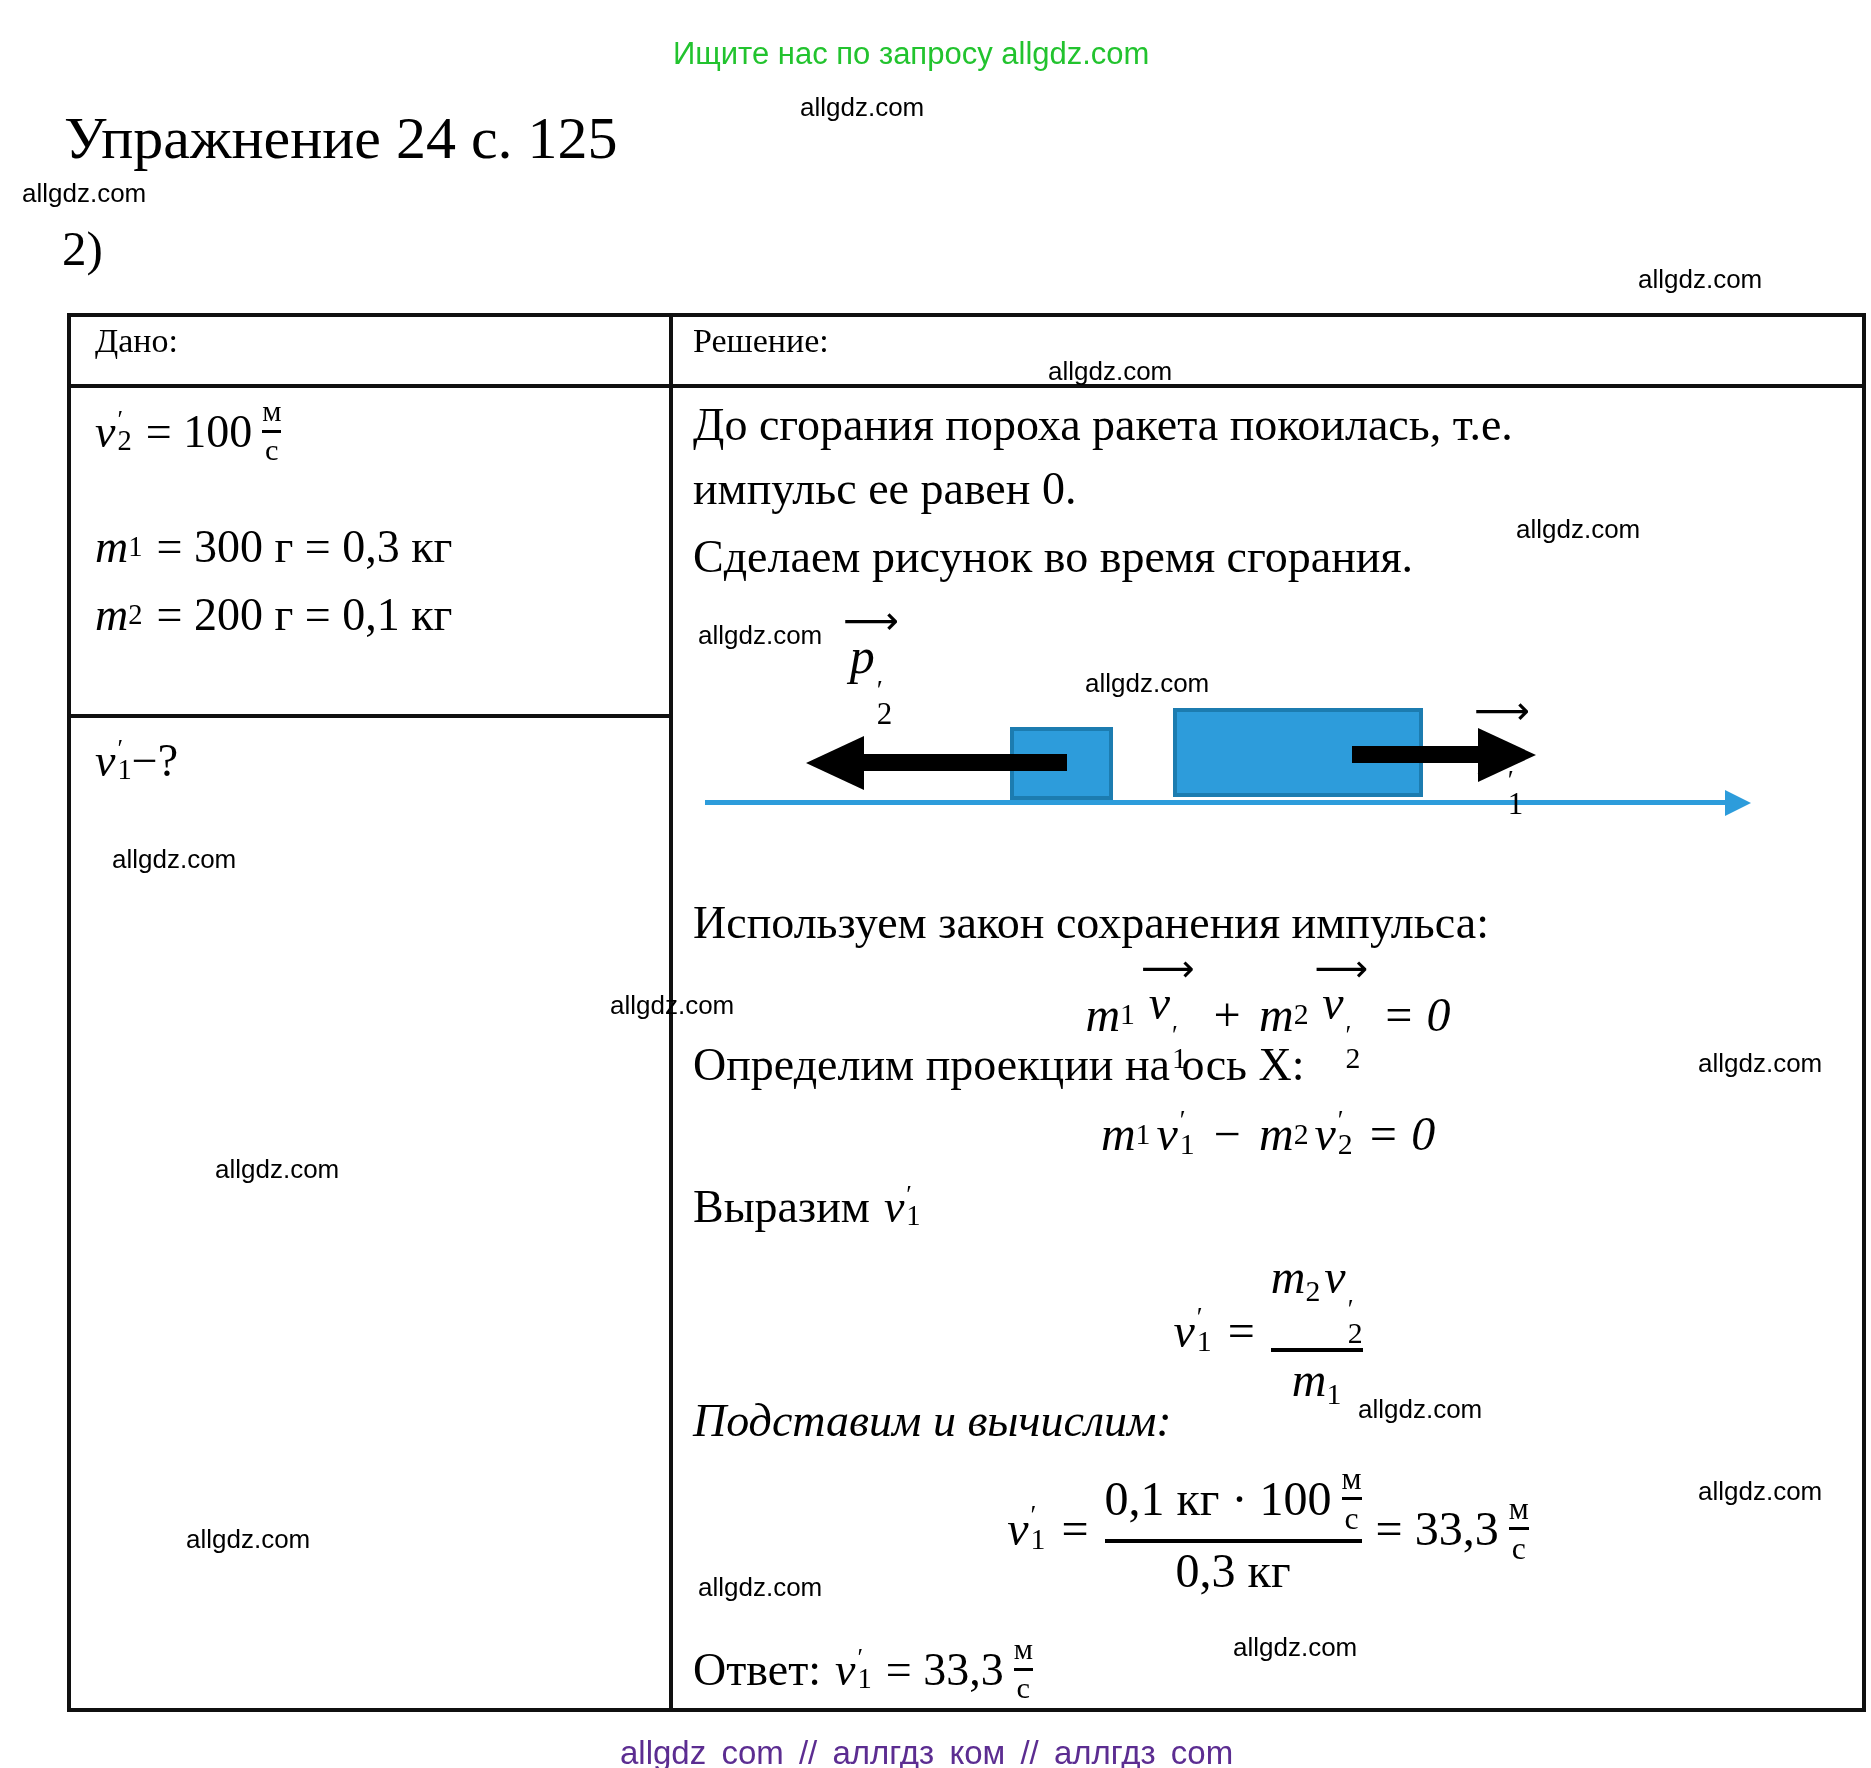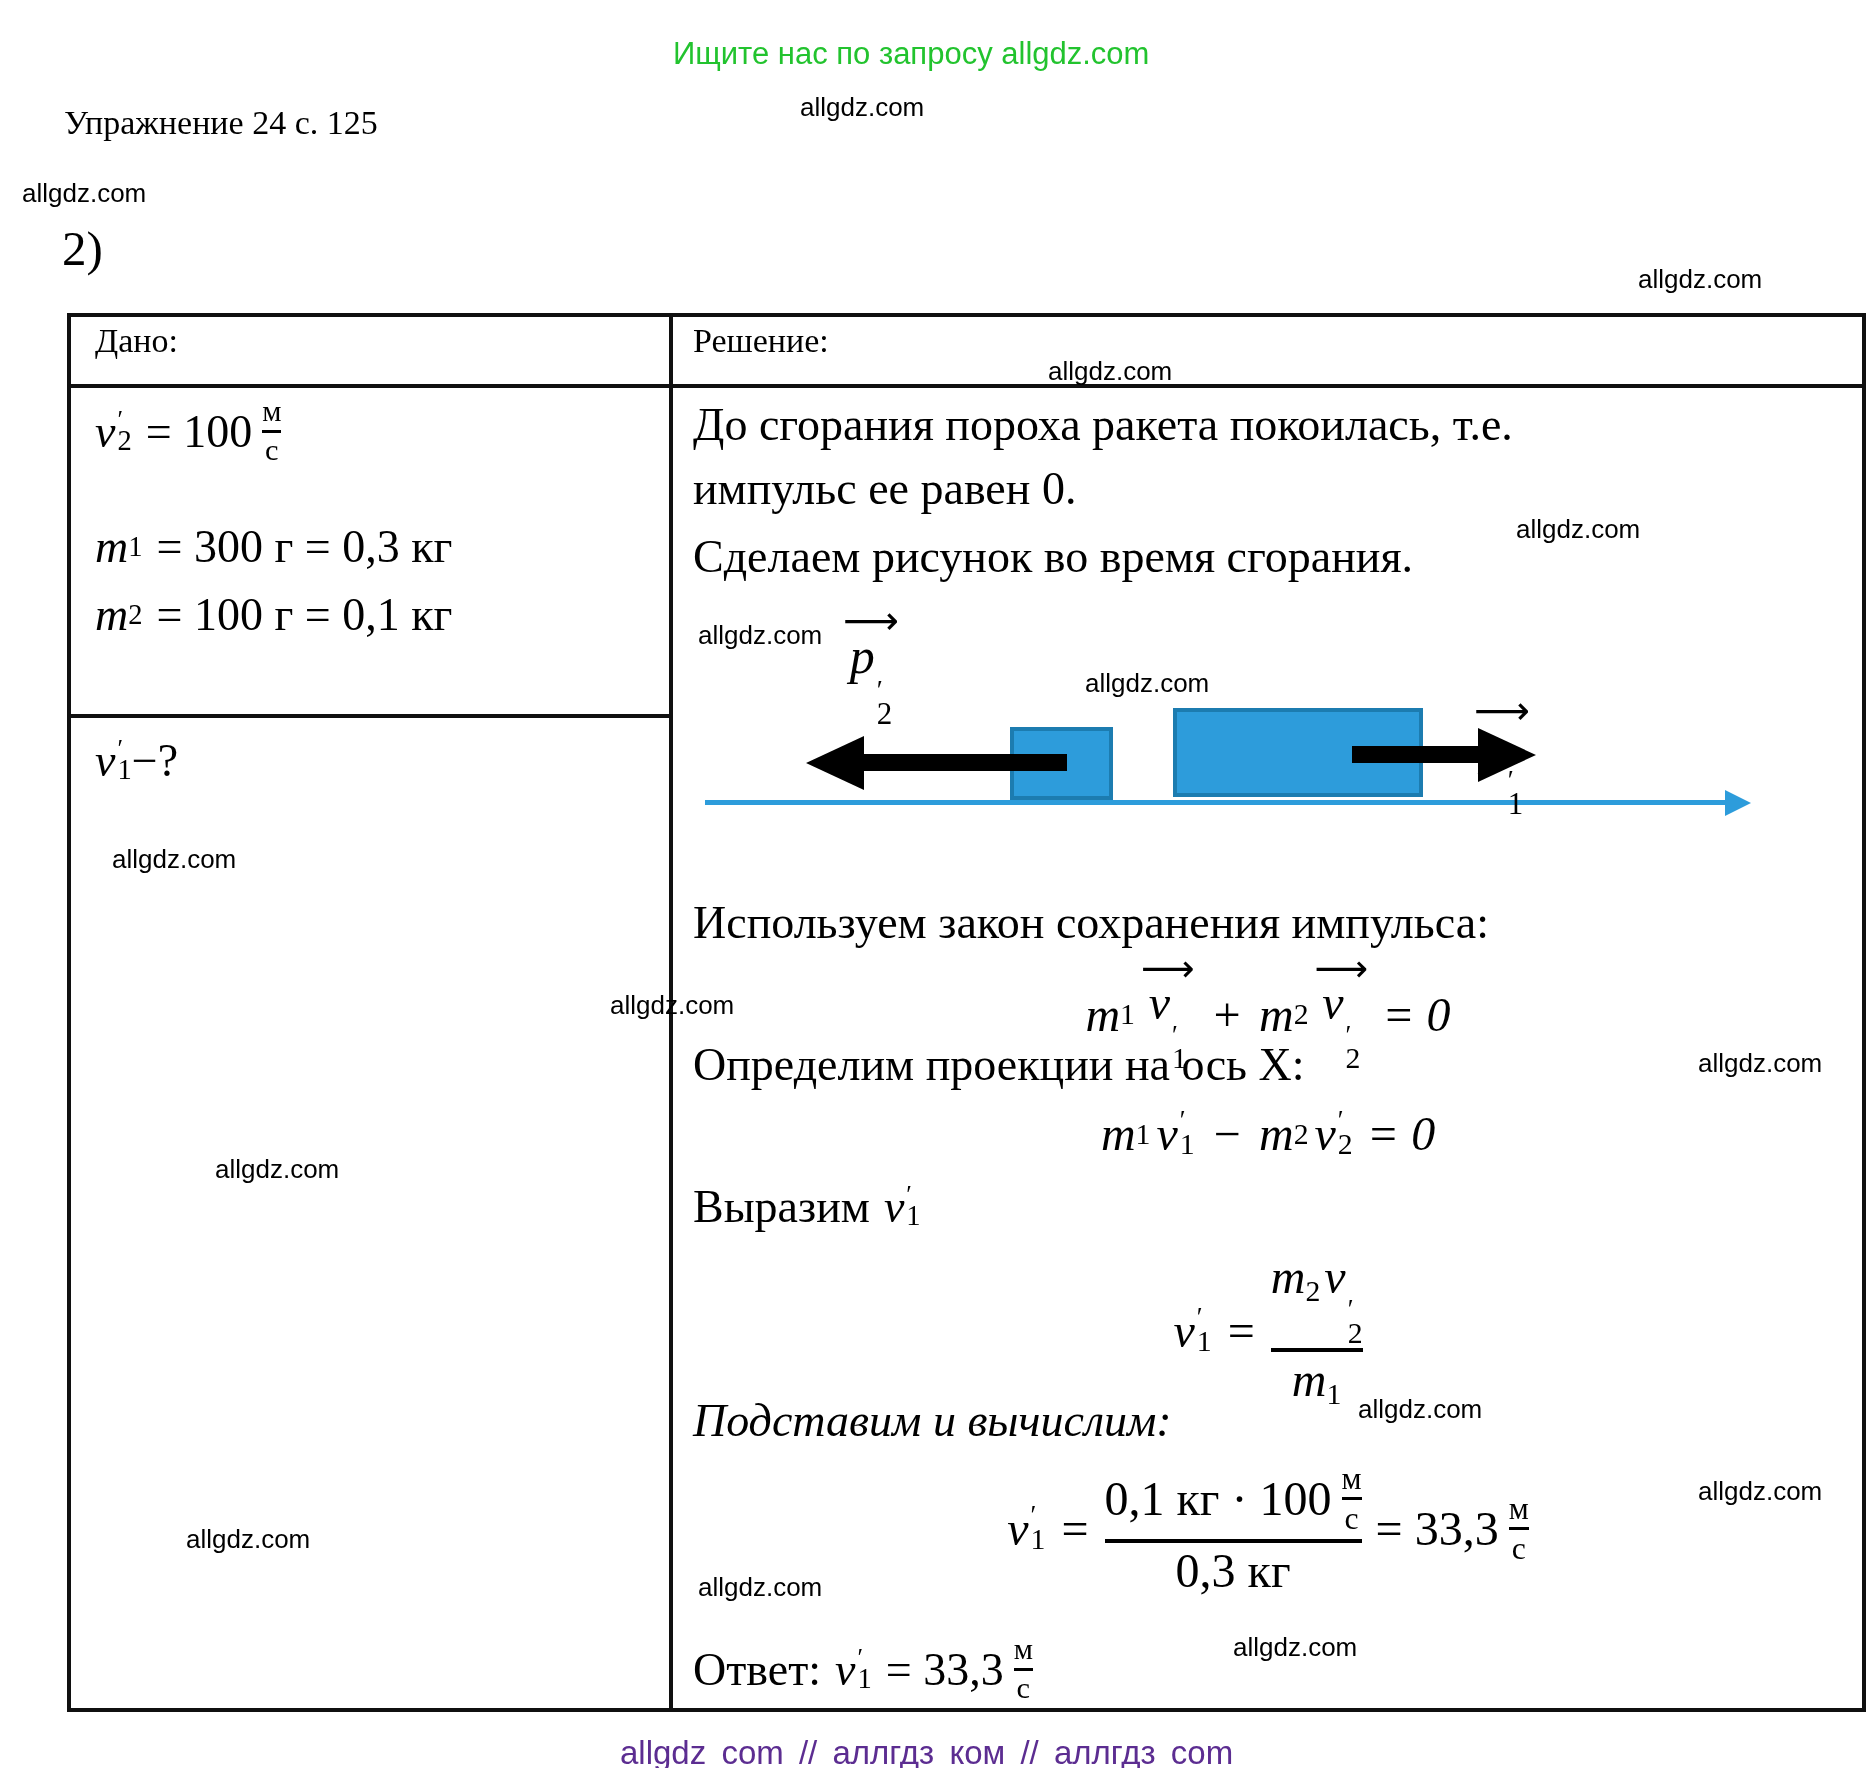--- a/index.html
+++ b/index.html
@@ -2,21 +2,21 @@
 <html><head>
 <meta charset="utf-8">
 <style>
   html,body{margin:0;padding:0;background:#fff;}
   .page{position:relative;width:1871px;height:1768px;background:#ffffff;overflow:hidden;
         font-family:"Liberation Serif",serif;color:#000;}
   .abs{position:absolute;}
   .banner{font-family:"Liberation Sans","DejaVu Sans",sans-serif;font-size:31px;white-space:nowrap;}
   .wm{position:absolute;font-family:"Liberation Sans","DejaVu Sans",sans-serif;font-size:26px;
       color:#000000;white-space:nowrap;z-index:6;}
-  .title{font-size:34px;white-space:nowrap;}
+  .title{font-size:60px;white-space:nowrap;}
   .part{font-size:49px;}
   .hdr{font-size:34px;white-space:nowrap;}
   .ln{position:absolute;font-size:46px;white-space:nowrap;display:flex;align-items:center;}
   .eqline{position:absolute;left:673px;width:1190px;font-size:48px;white-space:nowrap;
           display:flex;align-items:center;justify-content:center;}
   .it{font-style:italic;}
   .isub{font-size:0.62em;font-style:normal;vertical-align:-0.28em;}
   .ps{display:inline-flex;flex-direction:column;align-items:flex-start;line-height:1;
       vertical-align:-0.52em;margin-left:2px;}
   .ps .pr{font-size:0.55em;font-style:normal;line-height:0.75;}
@@ -75,21 +75,21 @@
     </span>
   </div>
   <div class="ln" style="left:95px;top:520px;z-index:2;">
     <span class="it">m</span>
       <span class="isub">1</span>
     <span class="ml">= 300 г = 0,3 кг</span>
   </div>
   <div class="ln" style="left:95px;top:588px;z-index:2;">
     <span class="it">m</span>
       <span class="isub">2</span>
-    <span class="ml">= 100 г = 0,1 кг</span>
+    <span class="ml">= 200 г = 0,1 кг</span>
   </div>
   <div class="ln" style="left:95px;top:734px;z-index:2;">
     <span class="it">v</span>
       <span class="ps">
         <span class="pr">′</span>
         <span class="sb">1</span>
       </span>
     <span>−?</span>
   </div>
 

